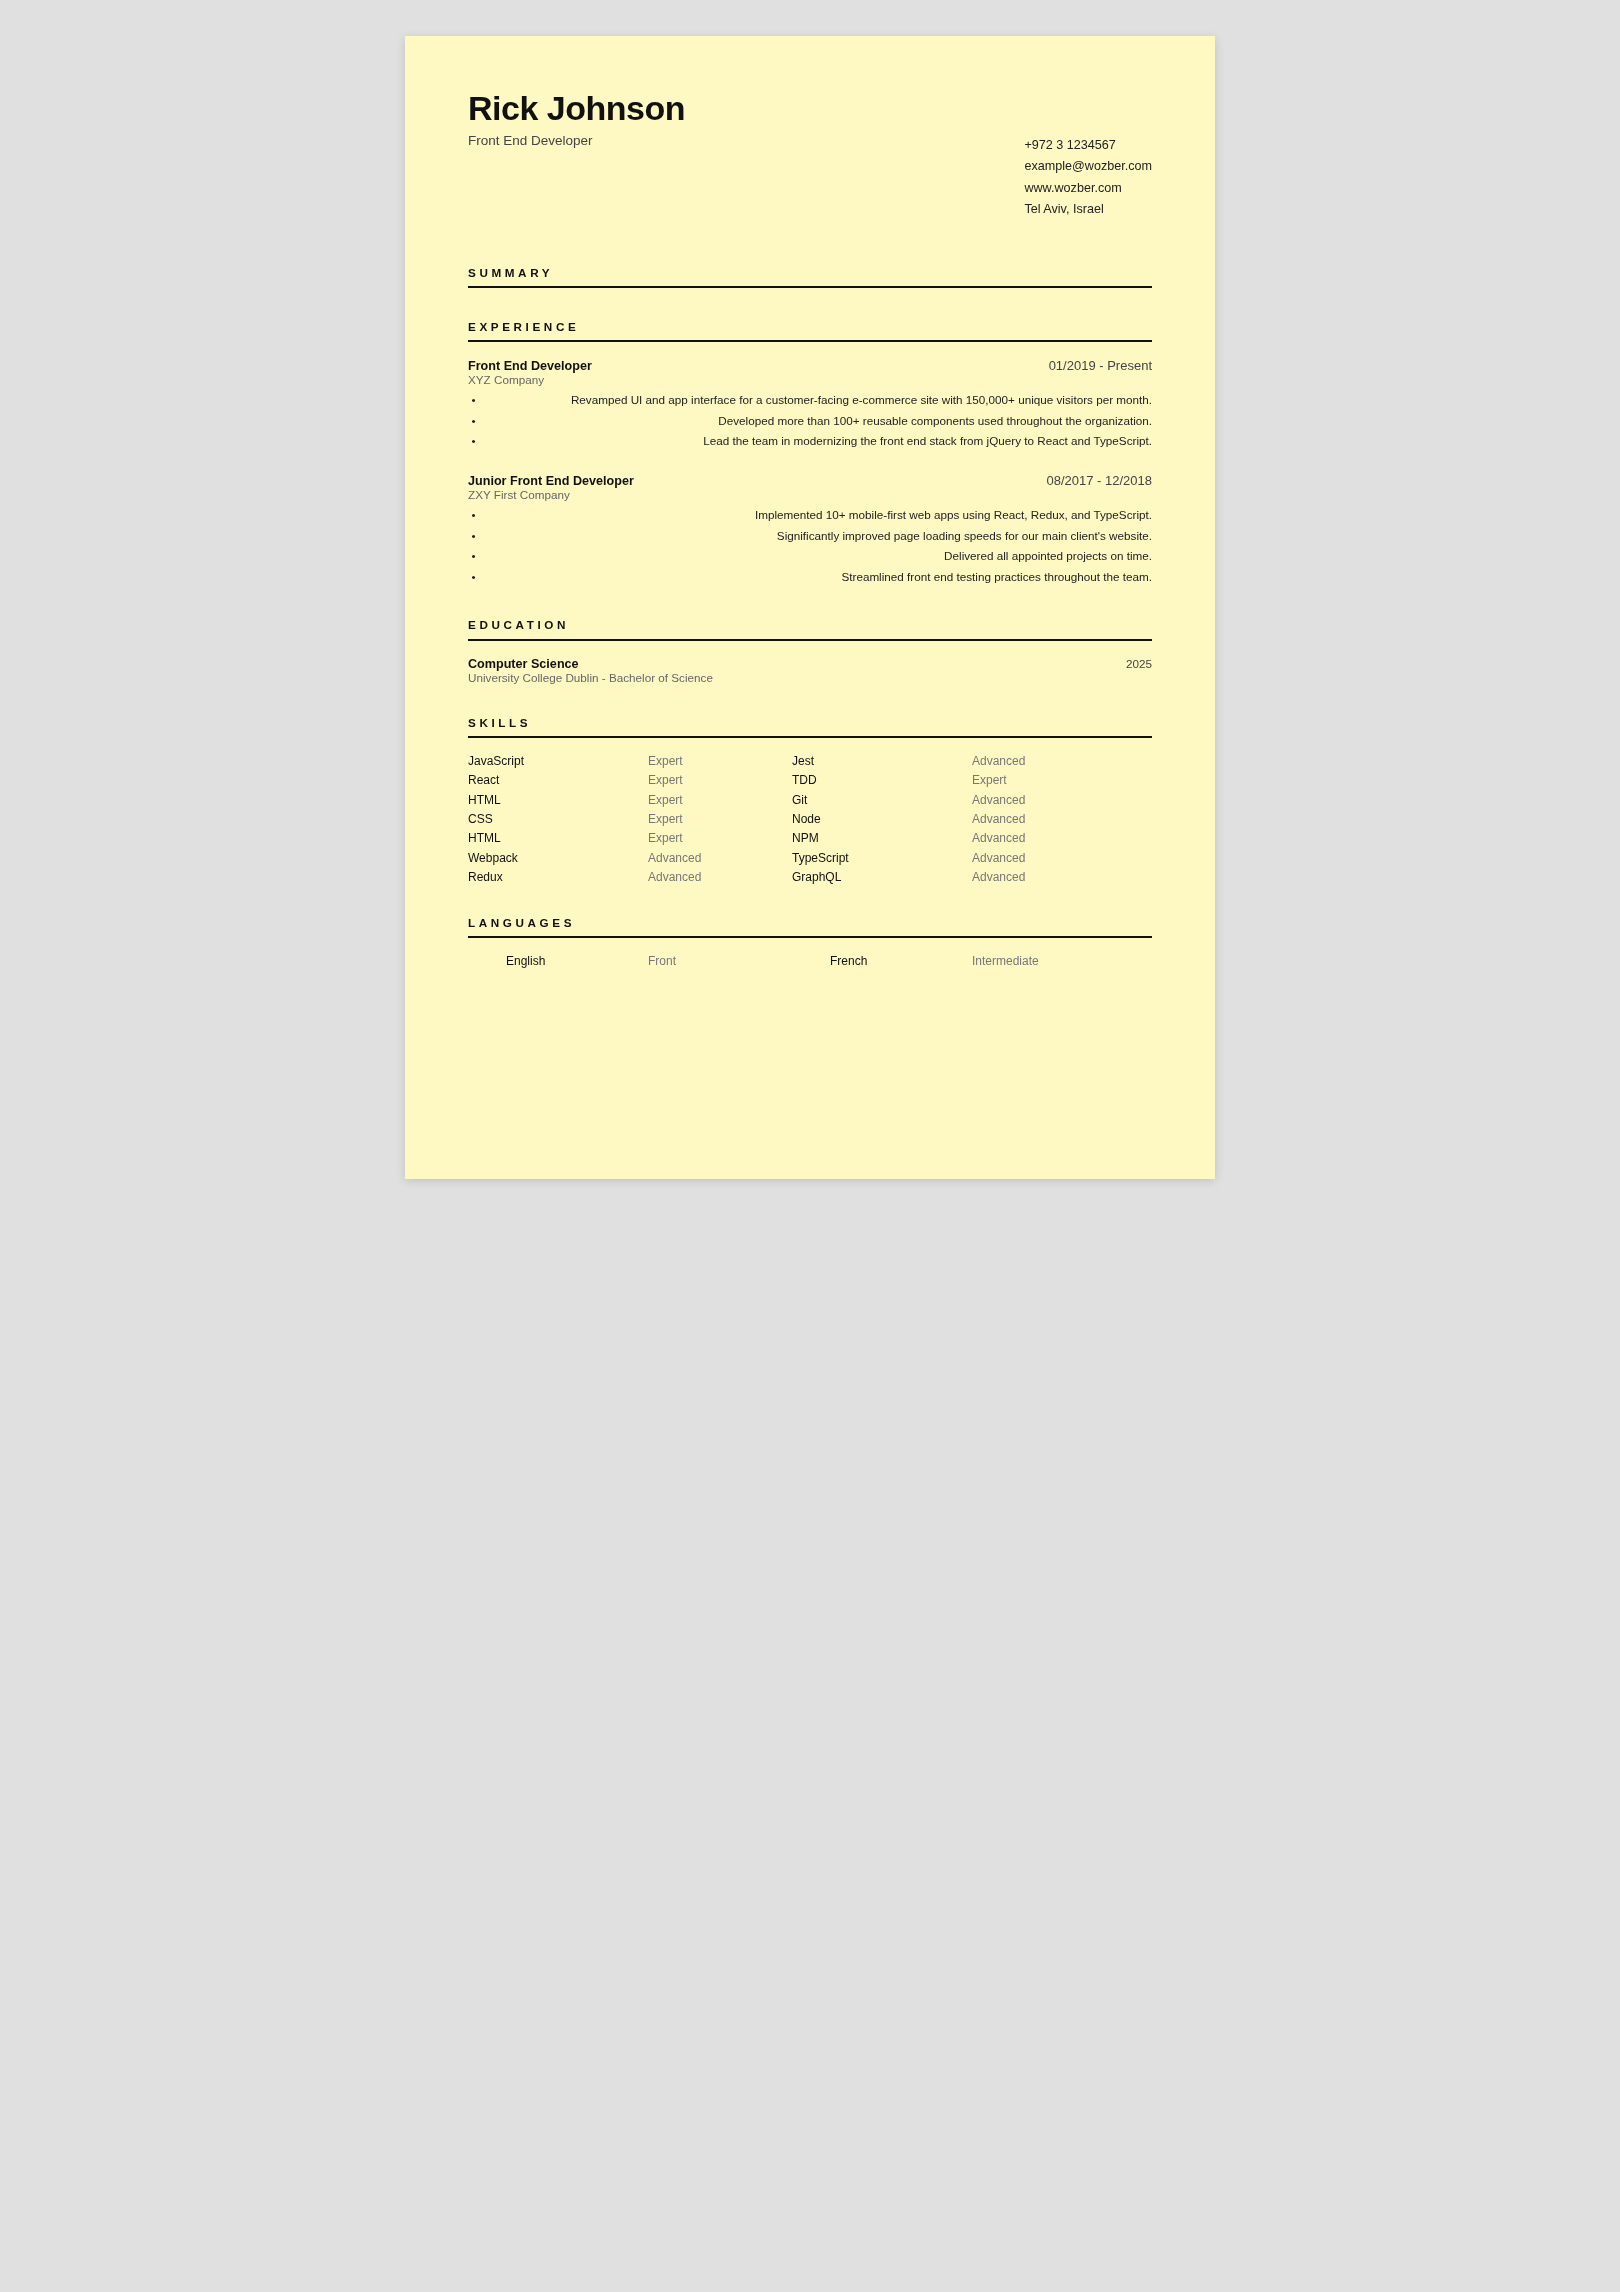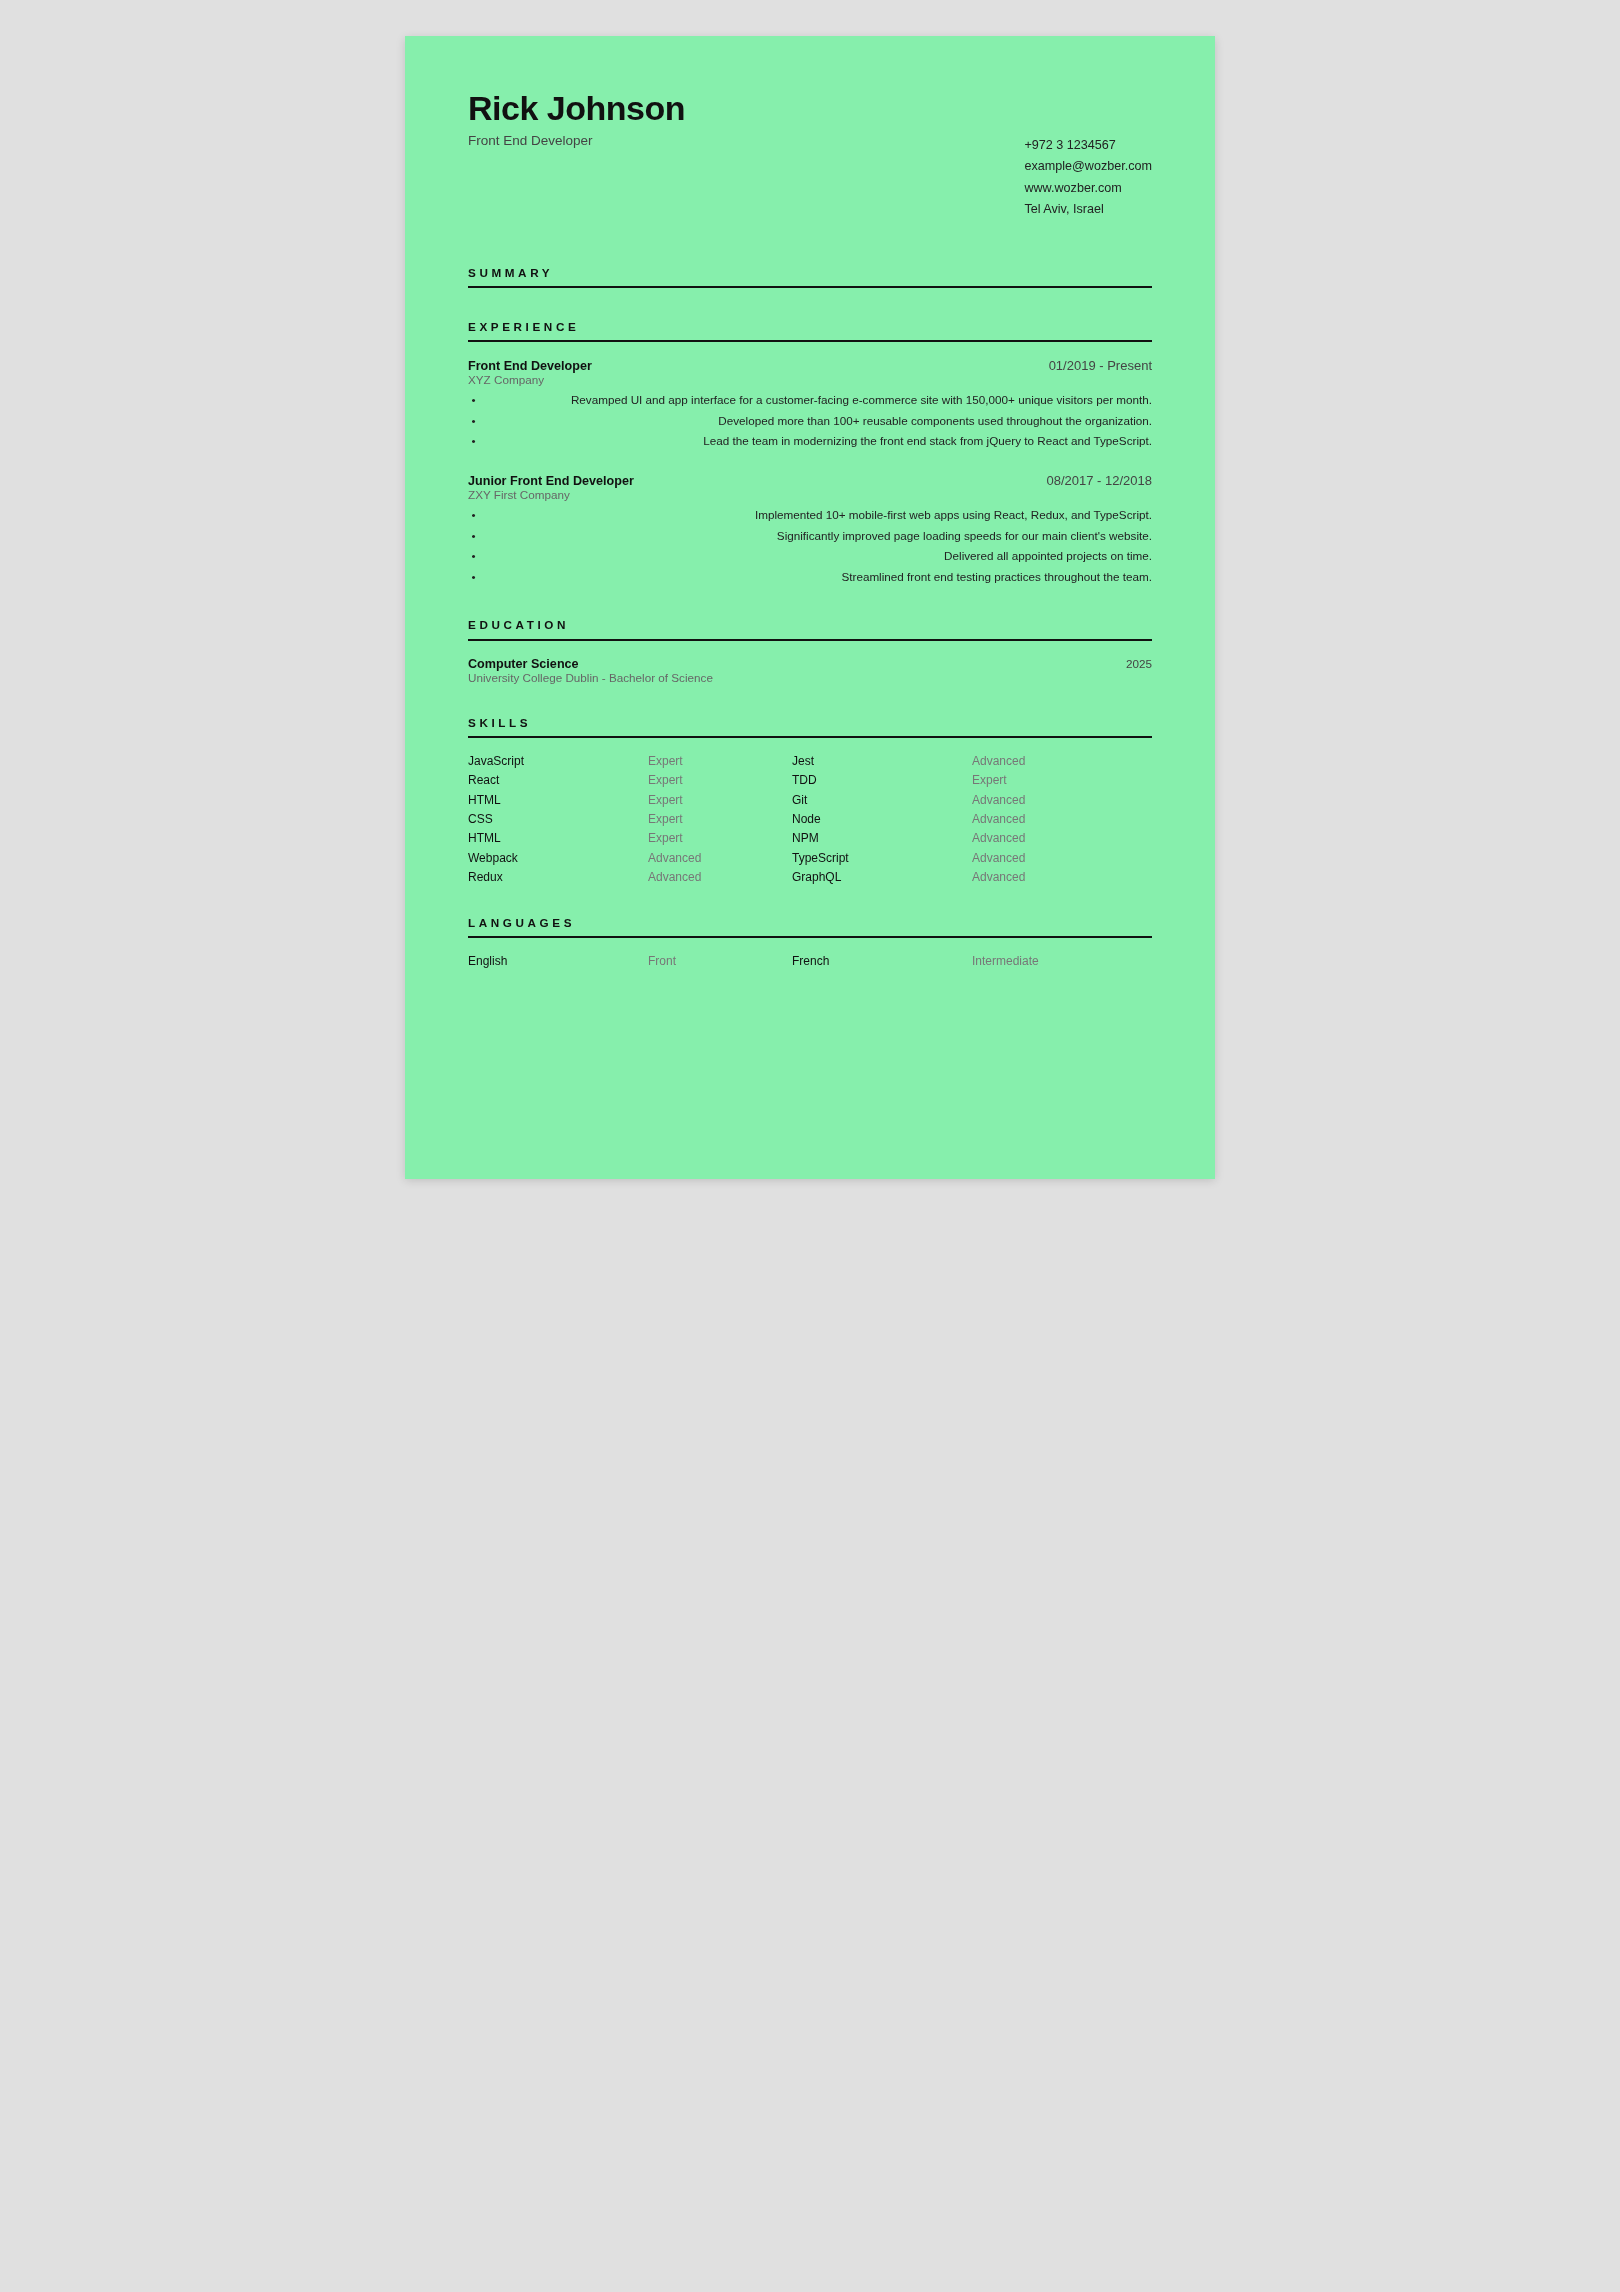--- a/index.html
+++ b/index.html
@@ -10,21 +10,21 @@
 
     body {
       background: #e0e0e0;
       display: flex;
       justify-content: center;
       padding: 36px 0;
       font-family: 'Georgia', serif;
     }
 
     .resume-page {
-      background: #86efac;
+      background: #fef9c3;
       width: 810px;
       min-height: 1143px;
       padding: 54px 63px;
       box-shadow: 0 1.8px 9px rgba(0,0,0,0.15);
     }
 
     
     .header {
       display: flex;
       justify-content: space-between;
@@ -191,20 +191,21 @@
       display: grid;
       grid-template-columns: 180px 144px 180px 144px;
       row-gap: 5.4px;
     }
 
     .lang-name {
       font-family: Arial, sans-serif;
       font-size: 12px;
       color: #111;
       font-weight: 500;
+      margin-left: 38px;
     }
 
     .lang-level {
       font-family: Arial, sans-serif;
       font-size: 12px;
       color: #777;
     }
   </style>
 </head>
 <body>

